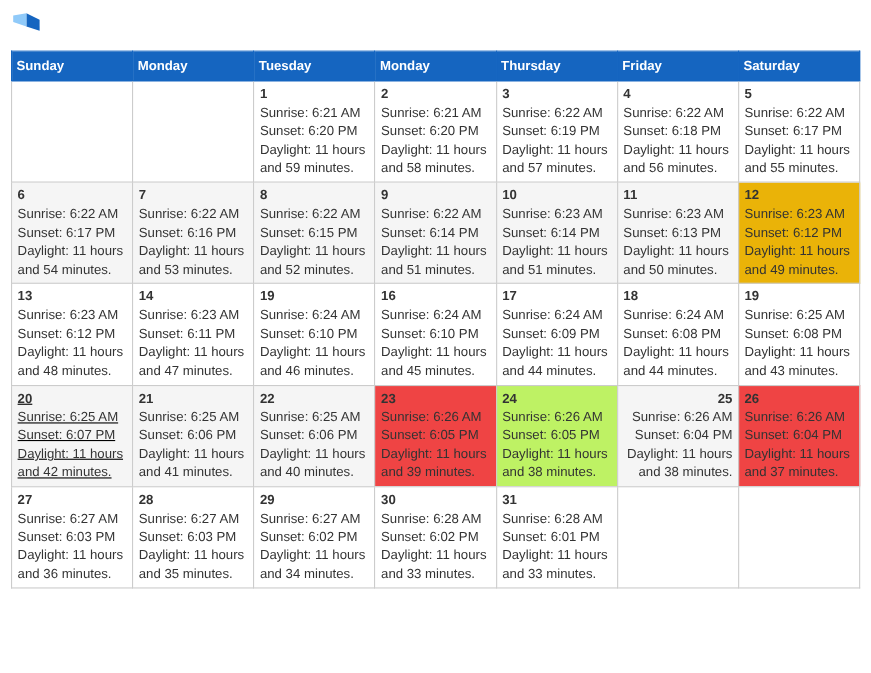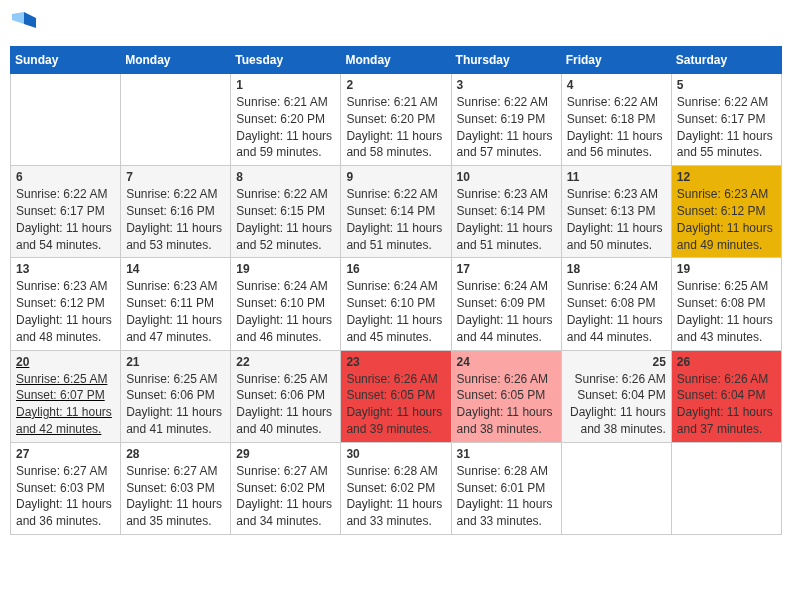--- a/index.html
+++ b/index.html
@@ -260,21 +260,21 @@
           <div class="day-detail" style="white-space: pre-line;">Sunrise: 6:25 AM
 Sunset: 6:06 PM
 Daylight: 11 hours and 40 minutes.</div>
         </td>
         <td style="background: #ef4444;">
           <span class="day-num">23</span>
           <div class="day-detail" style="white-space: pre-line;">Sunrise: 6:26 AM
 Sunset: 6:05 PM
 Daylight: 11 hours and 39 minutes.</div>
         </td>
-        <td style="background: #fca5a5;">
+        <td style="background: #bef264;">
           <span class="day-num">24</span>
           <div class="day-detail" style="white-space: pre-line;">Sunrise: 6:26 AM
 Sunset: 6:05 PM
 Daylight: 11 hours and 38 minutes.</div>
         </td>
         <td style="background: rgb(245, 245, 245); text-align: right;">
           <span class="day-num">25</span>
           <div class="day-detail" style="white-space: pre-line;">Sunrise: 6:26 AM
 Sunset: 6:04 PM
 Daylight: 11 hours and 38 minutes.</div>

